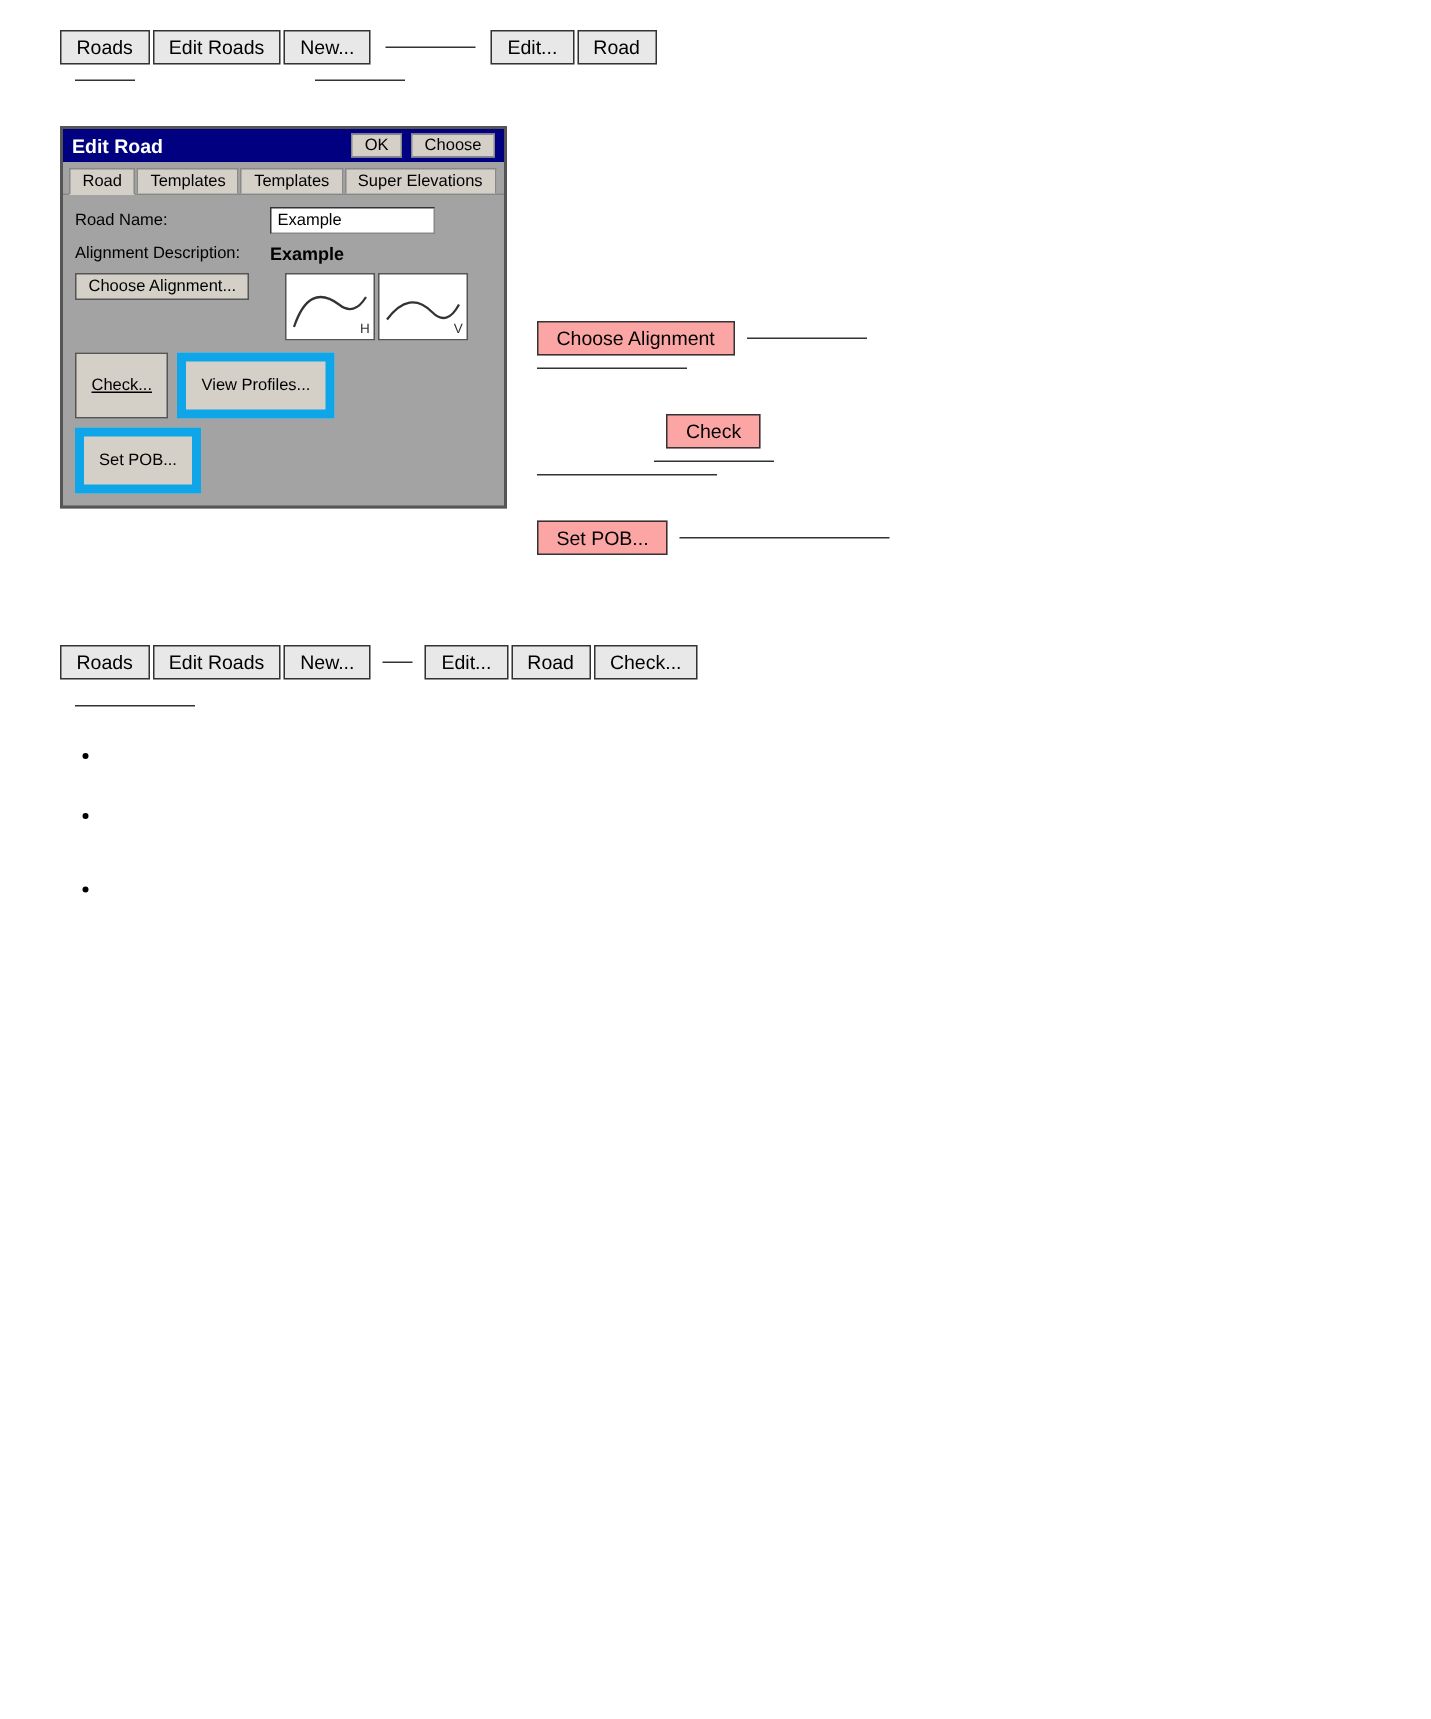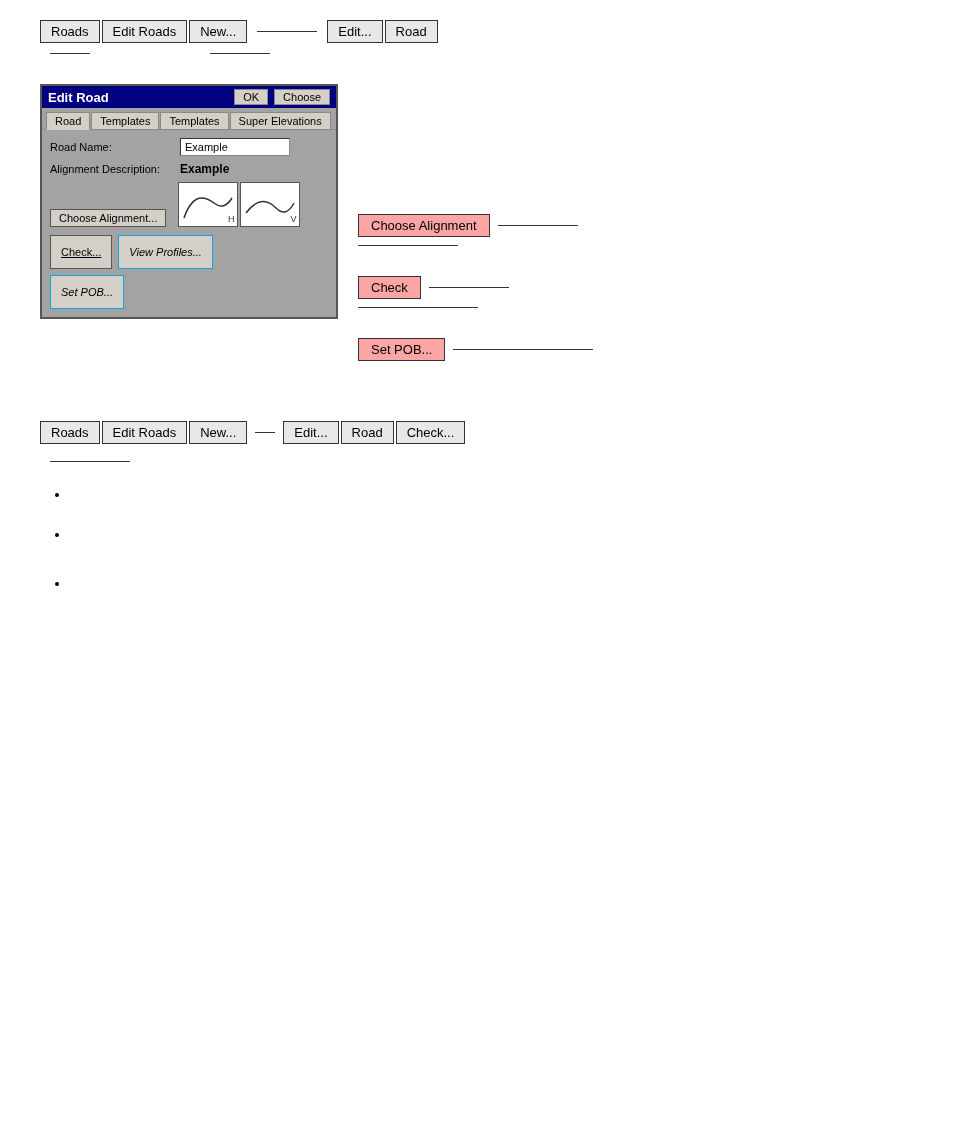--- a/index.html
+++ b/index.html
@@ -114,23 +114,23 @@
     }
 
     .dialog-value-bold {
       font-weight: bold;
       font-size: 12px;
     }
 
     
     .alignment-preview {
       display: flex;
-      align-items: flex-end;
+      align-items: flex-start;
       margin-bottom: 8px;
-      gap: 4px;
+      gap: 16px;
     }
 
     .alignment-preview-btn {
       border: 1px solid #555;
       background: #d4d0c8;
       padding: 2px 8px;
       font-size: 11px;
       cursor: pointer;
       font-family: Arial, Helvetica, sans-serif;
       margin-left: 0;
@@ -172,27 +172,26 @@
       border: 1px solid #555;
       background: #d4d0c8;
       padding: 3px 10px;
       font-size: 11px;
       cursor: pointer;
       font-family: Arial, Helvetica, sans-serif;
       text-decoration: underline;
     }
 
     .dialog-action-btn-plain {
-      border: 1px solid #0ea5e9;
+      border: 6px solid #0ea5e9;
       background: #d4d0c8;
       padding: 10px 10px;
       font-size: 11px;
       cursor: pointer;
       font-family: Arial, Helvetica, sans-serif;
-      font-style: italic;
     }
 
     
     .main-area {
       padding: 20px 40px;
     }
 
     
     .top-toolbar {
       margin-bottom: 10px;
@@ -343,21 +342,21 @@
 
       <div class="annotation-item" style="margin-top: 120px;">
         <div style="display:flex; align-items:center; gap:8px;">
           <button class="annotation-btn">Choose Alignment</button>
           <span class="separator-line" style="width:80px;"></span>
         </div>
         <span class="separator-line" style="width:100px; margin-top: 4px;"></span>
       </div>
 
       <div class="annotation-item">
-        <div style="display:flex; align-items:center; gap:8px;">
+        <div style="display:flex; align-items:center; gap:8px;flex-direction:column;">
           <button class="annotation-btn">Check</button>
           <span class="separator-line" style="width:80px;"></span>
         </div>
         <span class="separator-line" style="width:120px; margin-top: 4px;"></span>
       </div>
 
 
       <div class="annotation-item">
         <div style="display:flex; align-items:center; gap:8px;">
           <button class="annotation-btn">Set POB...</button>

